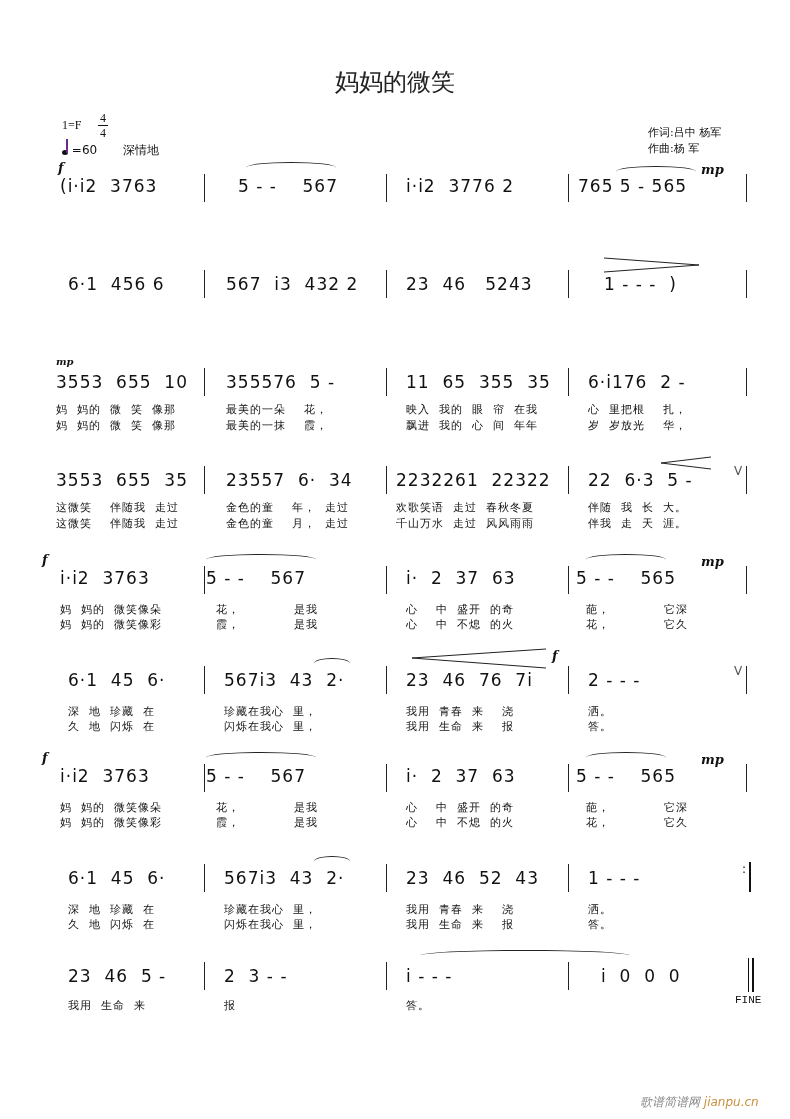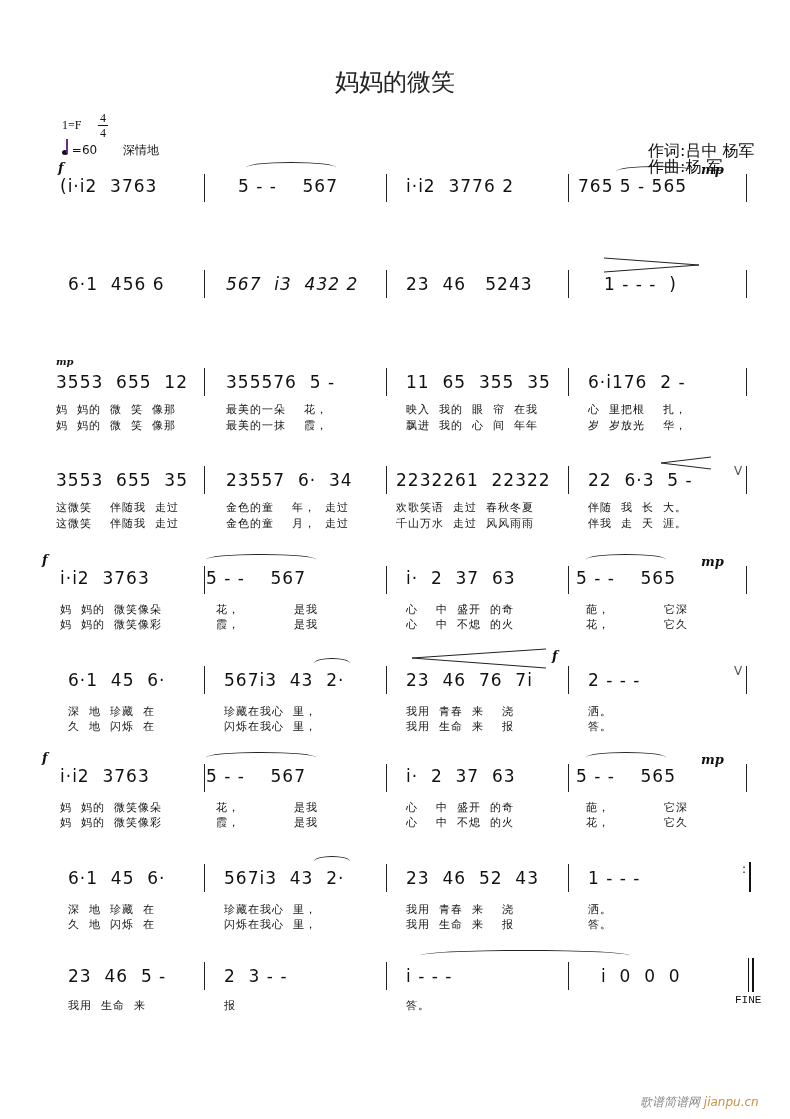--- a/index.html
+++ b/index.html
@@ -6,21 +6,21 @@
   body{width:790px;height:1119px;position:relative;overflow:hidden;font-family:"DejaVu Sans","Liberation Sans",sans-serif;color:#111;}
   .abs{position:absolute;}
   .title{left:0;width:790px;top:66px;text-align:center;font-family:"DejaVu Serif","Liberation Serif",serif;font-size:24px;color:#222;}
   .key{left:62px;top:118px;font-family:"Liberation Serif","DejaVu Serif",serif;font-size:12px;}
   .ts{left:98px;top:112px;font-family:"Liberation Serif",serif;font-size:12px;line-height:12px;text-align:center;width:10px;}
   .ts span{display:block;}
   .ts .bar{border-top:1px solid #111;margin:1px 0;}
   .tempo{left:62px;top:142px;font-size:12px;}
   .note-ic{display:inline-block;width:6px;height:5px;background:#111;border-radius:50%;position:relative;top:1px;}
   .note-ic:after{content:"";position:absolute;right:0;bottom:2px;width:2px;height:14px;background:#6a2a8a;}
-  .credits{left:648px;top:143px;font-size:16px;line-height:16px;}
+  .credits{left:648px;top:125px;font-size:11px;line-height:16px;}
   .row{position:absolute;left:56px;width:690px;}
   .notes{position:absolute;font-size:17px;font-family:"DejaVu Sans","Liberation Sans",sans-serif;letter-spacing:1px;white-space:pre;}
   .barline{position:absolute;width:1px;background:#222;height:28px;}
   .lyr{position:absolute;font-size:11px;white-space:pre;letter-spacing:1px;}
   .dyn{position:absolute;font-family:"DejaVu Serif","Liberation Serif",serif;font-style:italic;font-weight:bold;font-size:13px;}
   .slur{position:absolute;border-top:1px solid #222;border-radius:50% 50% 0 0;height:10px;}
   .hairpin{position:absolute;}
   .fine{position:absolute;left:735px;top:994px;font-family:"Liberation Mono","DejaVu Sans Mono",monospace;font-size:11px;}
   .watermark{position:absolute;left:640px;top:1094px;font-size:12px;color:#888;font-style:italic;}
   .watermark span{color:#c89040;}
@@ -58,34 +58,34 @@
   <div class="barline" style="left:512px;top:14px;"></div>
   <div class="slur" style="left:560px;top:6px;width:80px;"></div>
   <span class="dyn" style="left:645px;top:2px;">mp</span>
   <span class="notes" style="left:522px;top:16px;">765 5 - 565</span>
   <div class="barline" style="left:690px;top:14px;"></div>
 </div>
 
 <div class="row" style="top:262px;height:40px;">
   <span class="notes" style="left:12px;top:12px;">6·1  456 6</span>
   <div class="barline" style="left:148px;top:8px;"></div>
-  <span class="notes" style="left:170px;top:12px;font-style:italic;">567  i3  432 2</span>
+  <span class="notes" style="left:170px;top:12px;">567  i3  432 2</span>
   <div class="barline" style="left:330px;top:8px;"></div>
   <span class="notes" style="left:350px;top:12px;">23  46   5243</span>
   <div class="barline" style="left:512px;top:8px;"></div>
   <svg class="hairpin" style="left:548px;top:-6px;" width="100" height="18">
       <polyline points="0,2 95,9 0,16" fill="none" stroke="#222" stroke-width="1"></polyline>
     </svg>
   <span class="notes" style="left:548px;top:12px;">1 - - -  )</span>
   <div class="barline" style="left:690px;top:8px;"></div>
 </div>
 
 <div class="row" style="top:360px;height:70px;">
   <span class="dyn" style="left:0px;top:-4px;font-size:10px;">mp</span>
-  <span class="notes" style="left:0px;top:12px;">3553  655  12</span>
+  <span class="notes" style="left:0px;top:12px;">3553  655  10</span>
   <div class="barline" style="left:148px;top:8px;"></div>
   <span class="notes" style="left:170px;top:12px;">355576  5 -</span>
   <div class="barline" style="left:330px;top:8px;"></div>
   <span class="notes" style="left:350px;top:12px;">11  65  355  35</span>
   <div class="barline" style="left:512px;top:8px;"></div>
   <span class="notes" style="left:532px;top:12px;">6·i176  2 -</span>
   <div class="barline" style="left:690px;top:8px;"></div>
   <span class="lyr" style="left:0;top:42px;">妈  妈的  微  笑  像那</span>
   <span class="lyr" style="left:170px;top:42px;">最美的一朵    花，</span>
   <span class="lyr" style="left:350px;top:42px;">映入  我的  眼  帘  在我</span>

